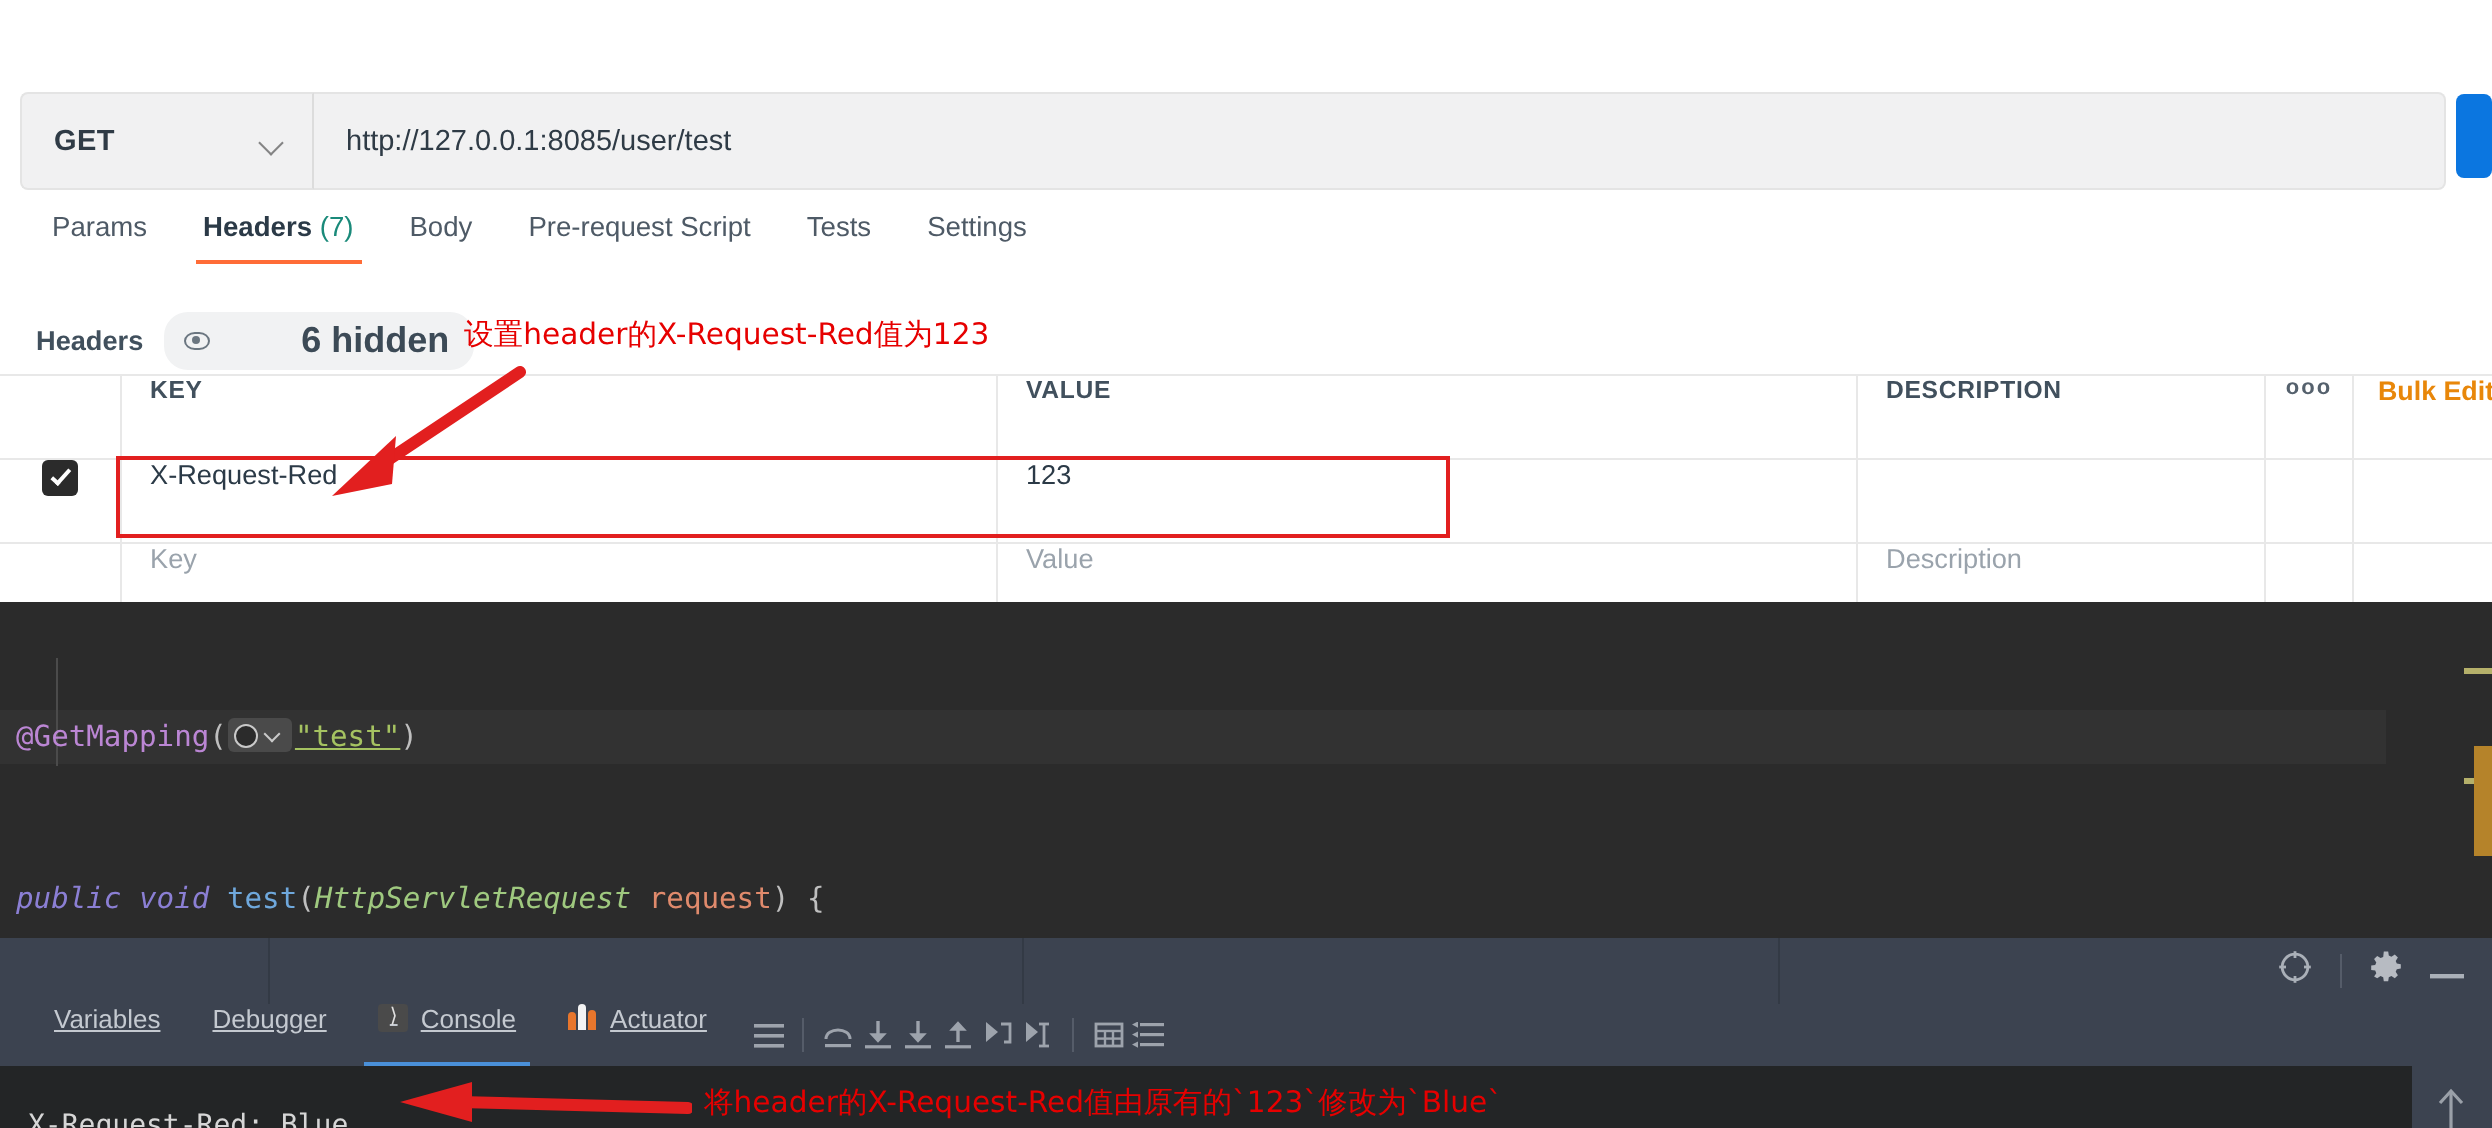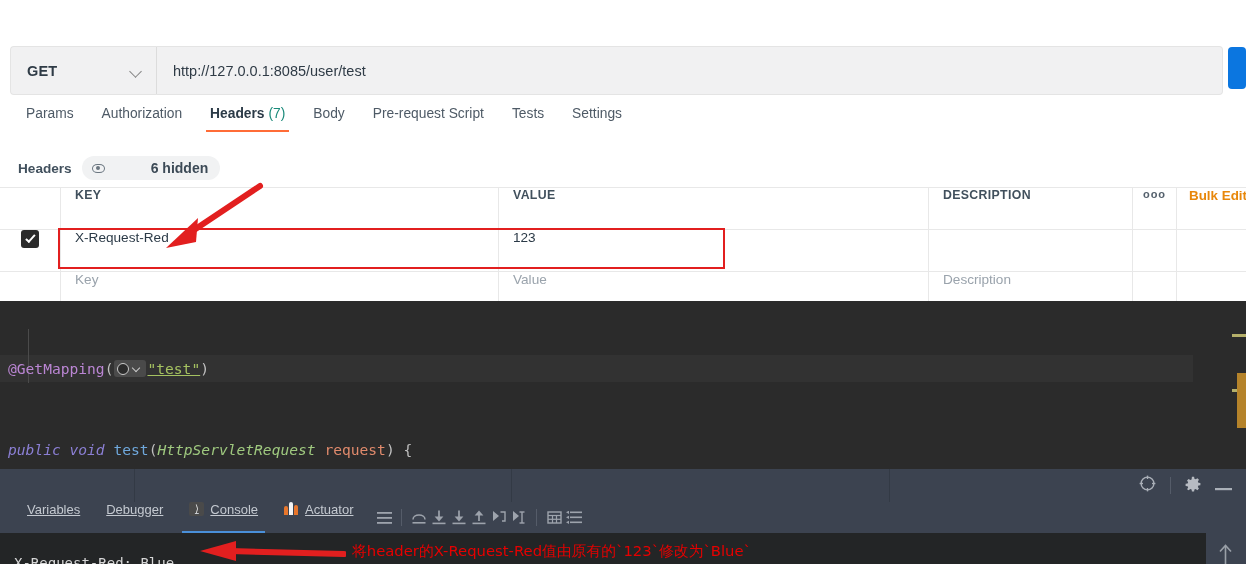--- a/index.html
+++ b/index.html
@@ -69,21 +69,21 @@
   .tab .cnt { color: #1a8a7a; font-weight: 400; }
 
   
   .subrow { position: absolute; left: 18px; top: 116px; display: flex; align-items: center; gap: 10px; }
   .subrow .lbl { font-size: 13.6px; color: #41505d; font-weight: 600; }
   .hidden-pill {
     display: flex; align-items: center; gap: 6px;
     background: #f1f2f3; border-radius: 12px;
     padding: 4px 12px 4px 10px;
   }
-  .hidden-pill .txt { font-size: 14px; color: #3c4a56; font-weight: 600; padding-left: 40px; }
+  .hidden-pill .txt { font-size: 18px; color: #3c4a56; font-weight: 600; padding-left: 40px; }
   .eye { width: 13px; height: 9px; position: relative; }
   .eye::before {
     content:""; position:absolute; inset:0;
     border: 1.3px solid #6b7680; border-radius: 50% 50% 50% 50% / 60% 60% 60% 60%;
   }
   .eye::after {
     content:""; position:absolute; left: 4.6px; top: 2.4px;
     width: 4px; height: 4px; border-radius: 50%; background: #6b7680;
   }
 
@@ -240,21 +240,20 @@
         <span class="chev"></span>
       </div>
       <div class="url-box">
         <span class="url-text">http://127.0.0.1:8085/user/test</span>
       </div>
     </div>
     <div class="send-btn"></div>
 
     <div class="tabs">
       <div class="tab"><span>Params</span></div>
-      <div class="tab"><span>Authorization</span></div>
       <div class="tab active">
         <span>Headers</span>
         <span class="cnt">(7)</span>
       </div>
       <div class="tab"><span>Body</span></div>
       <div class="tab"><span>Pre-request Script</span></div>
       <div class="tab"><span>Tests</span></div>
       <div class="tab"><span>Settings</span></div>
     </div>
 
@@ -313,20 +312,21 @@
           </div>
         <div class="cell c-desc">
             <span class="td ph">Description</span>
           </div>
         <div class="cell c-dots"></div>
         <div class="cell c-bulk"></div>
       </div>
       <div class="redbox"></div>
     </div>
 
+    <div class="ann-pm">设置header的X-Request-Red值为123</div>
     <svg class="arrow-pm" viewBox="0 0 105 72">
       <line x1="100" y1="6" x2="28" y2="54" stroke="#e21f1f" stroke-width="6" stroke-linecap="round"></line>
       <polygon points="6,68 38,38 36,62" fill="#e21f1f"></polygon>
     </svg>
   </div>
 
   <div class="ide">
 
     <div class="editor">
       <div class="hl-band"></div>

